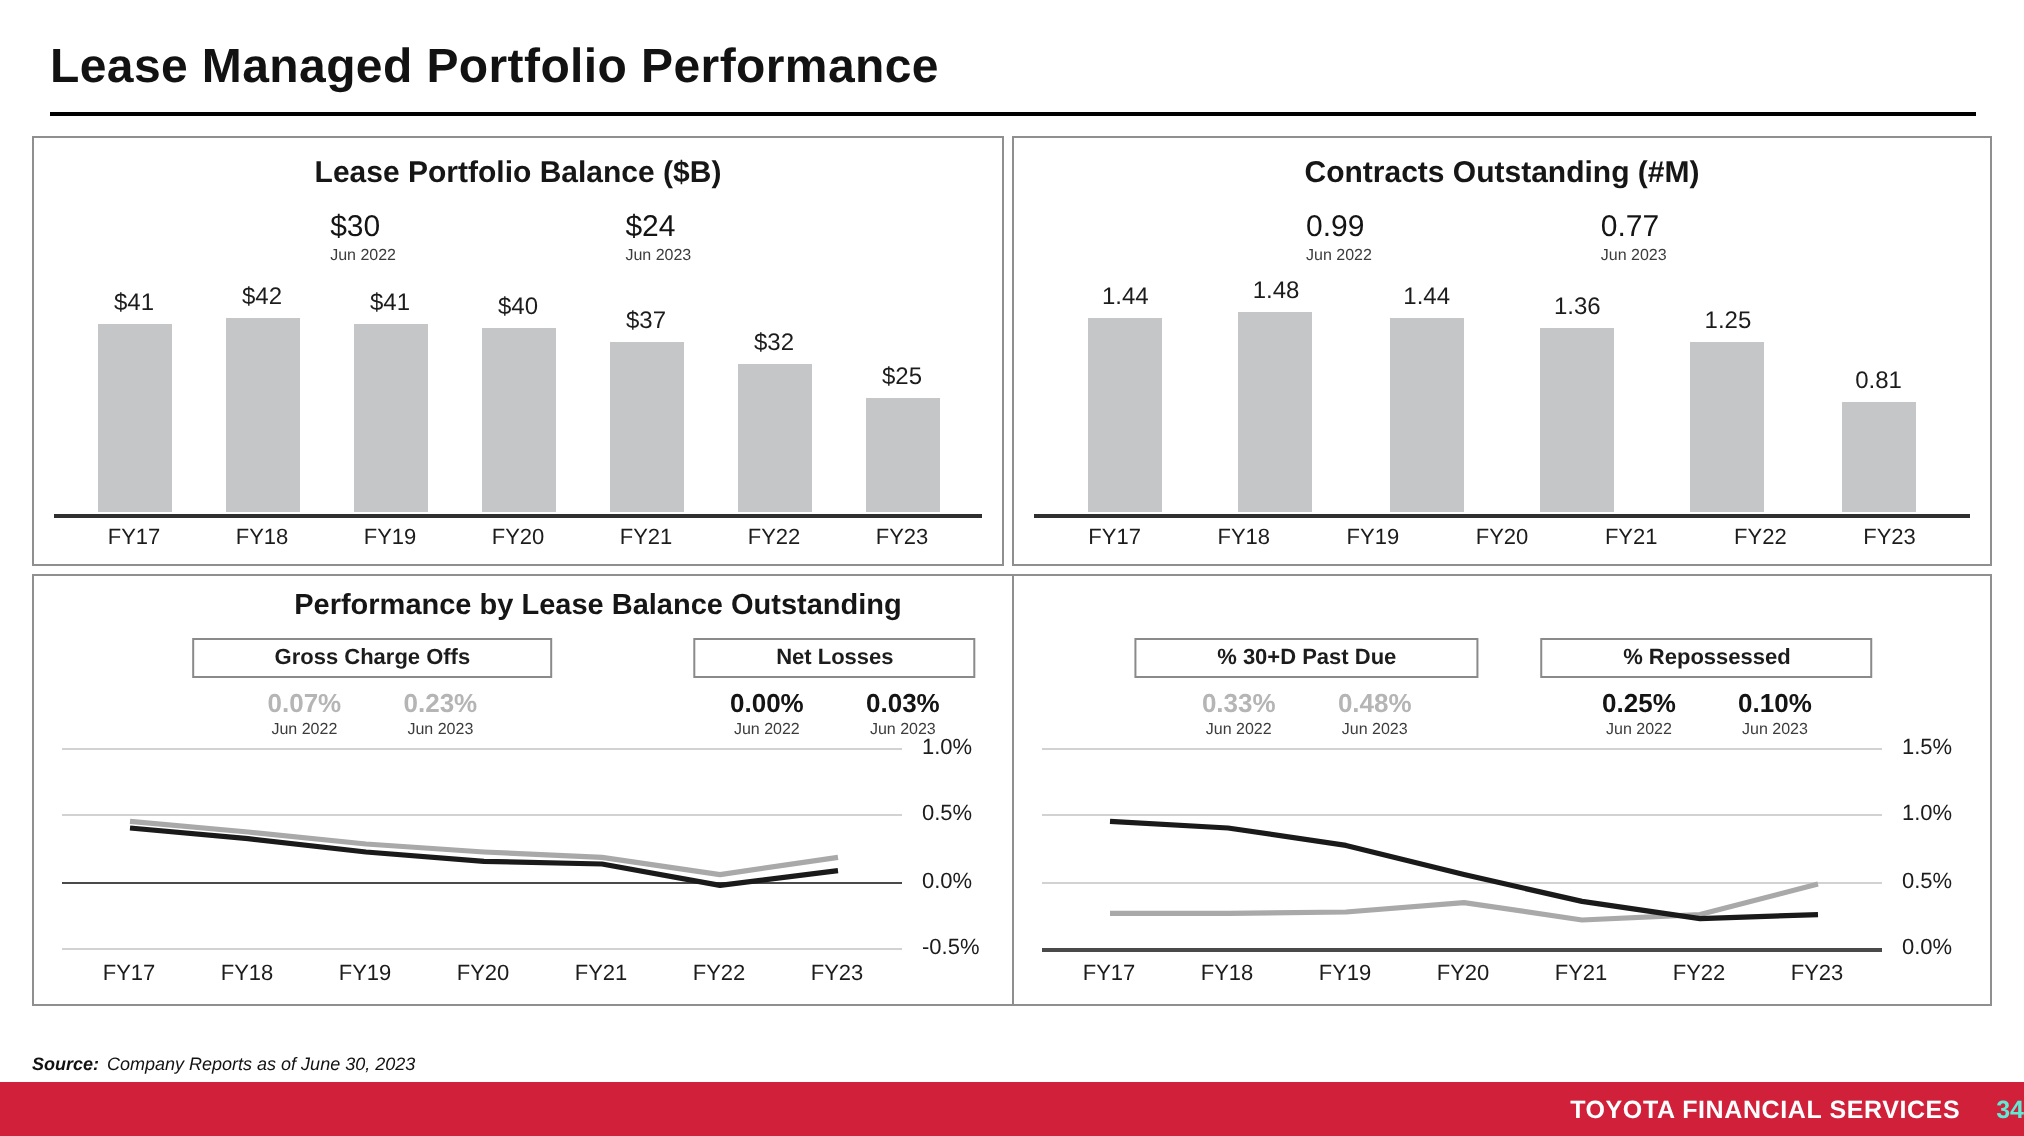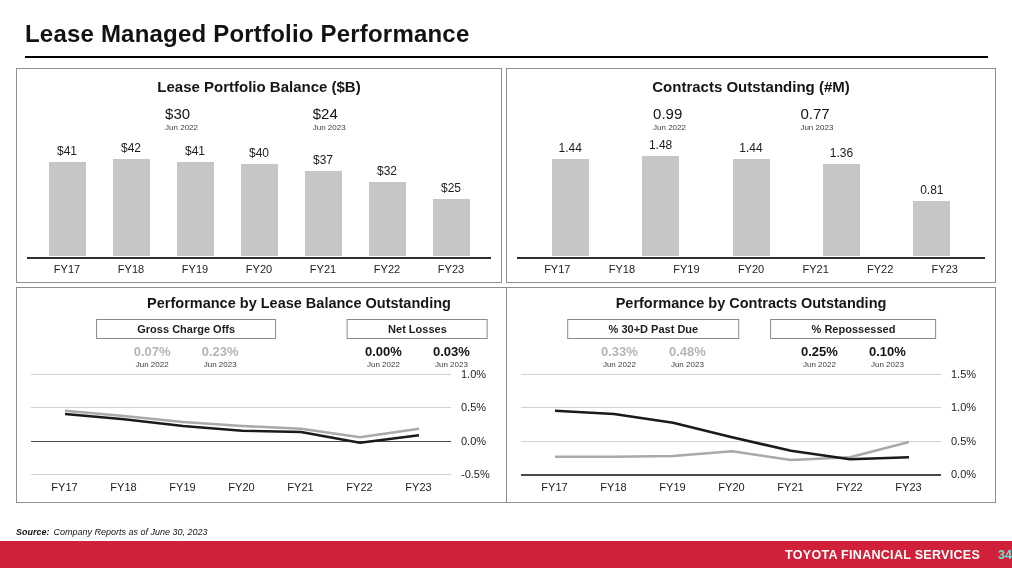--- a/index.html
+++ b/index.html
@@ -144,20 +144,24 @@
       </div>
       <div class="col">
         <div class="bar-val">1.44</div>
         <div class="bar" style="height: 97.4px; background: rgb(197, 198, 199);"></div>
       </div>
       <div class="col">
         <div class="bar-val">1.36</div>
         <div class="bar" style="height: 92px; background: rgb(197, 198, 199);"></div>
       </div>
       <div class="col">
+        <div class="bar-val">1.25</div>
+        <div class="bar" style="height: 84.6px; background: rgb(197, 198, 199);"></div>
+      </div>
+      <div class="col">
         <div class="bar-val">0.81</div>
         <div class="bar" style="height: 54.8px; background: rgb(197, 198, 199);"></div>
       </div>
     </div>
   <div class="axis-line"></div>
   <div class="cats">
       <div class="cat">FY17</div>
       <div class="cat">FY18</div>
       <div class="cat">FY19</div>
       <div class="cat">FY20</div>
@@ -212,21 +216,20 @@
       <div class="cat">FY18</div>
       <div class="cat">FY19</div>
       <div class="cat">FY20</div>
       <div class="cat">FY21</div>
       <div class="cat">FY22</div>
       <div class="cat">FY23</div>
     </div>
 </div>
 
 <div class="panel line-panel" id="panel-3">
-  <div class="chart-title">Performance by Contracts Outstanding</div>
   <div class="legend">
       <div class="legend-slot" style="left: 30%;"><div class="legend-box">% 30+D Past Due</div><div class="callout-pair">
           <div class="co">
             <div class="co-val co-gray">0.33%</div>
             <div class="co-date">Jun 2022</div>
           </div>
           <div class="co">
             <div class="co-val co-gray">0.48%</div>
             <div class="co-date">Jun 2023</div>
           </div>

